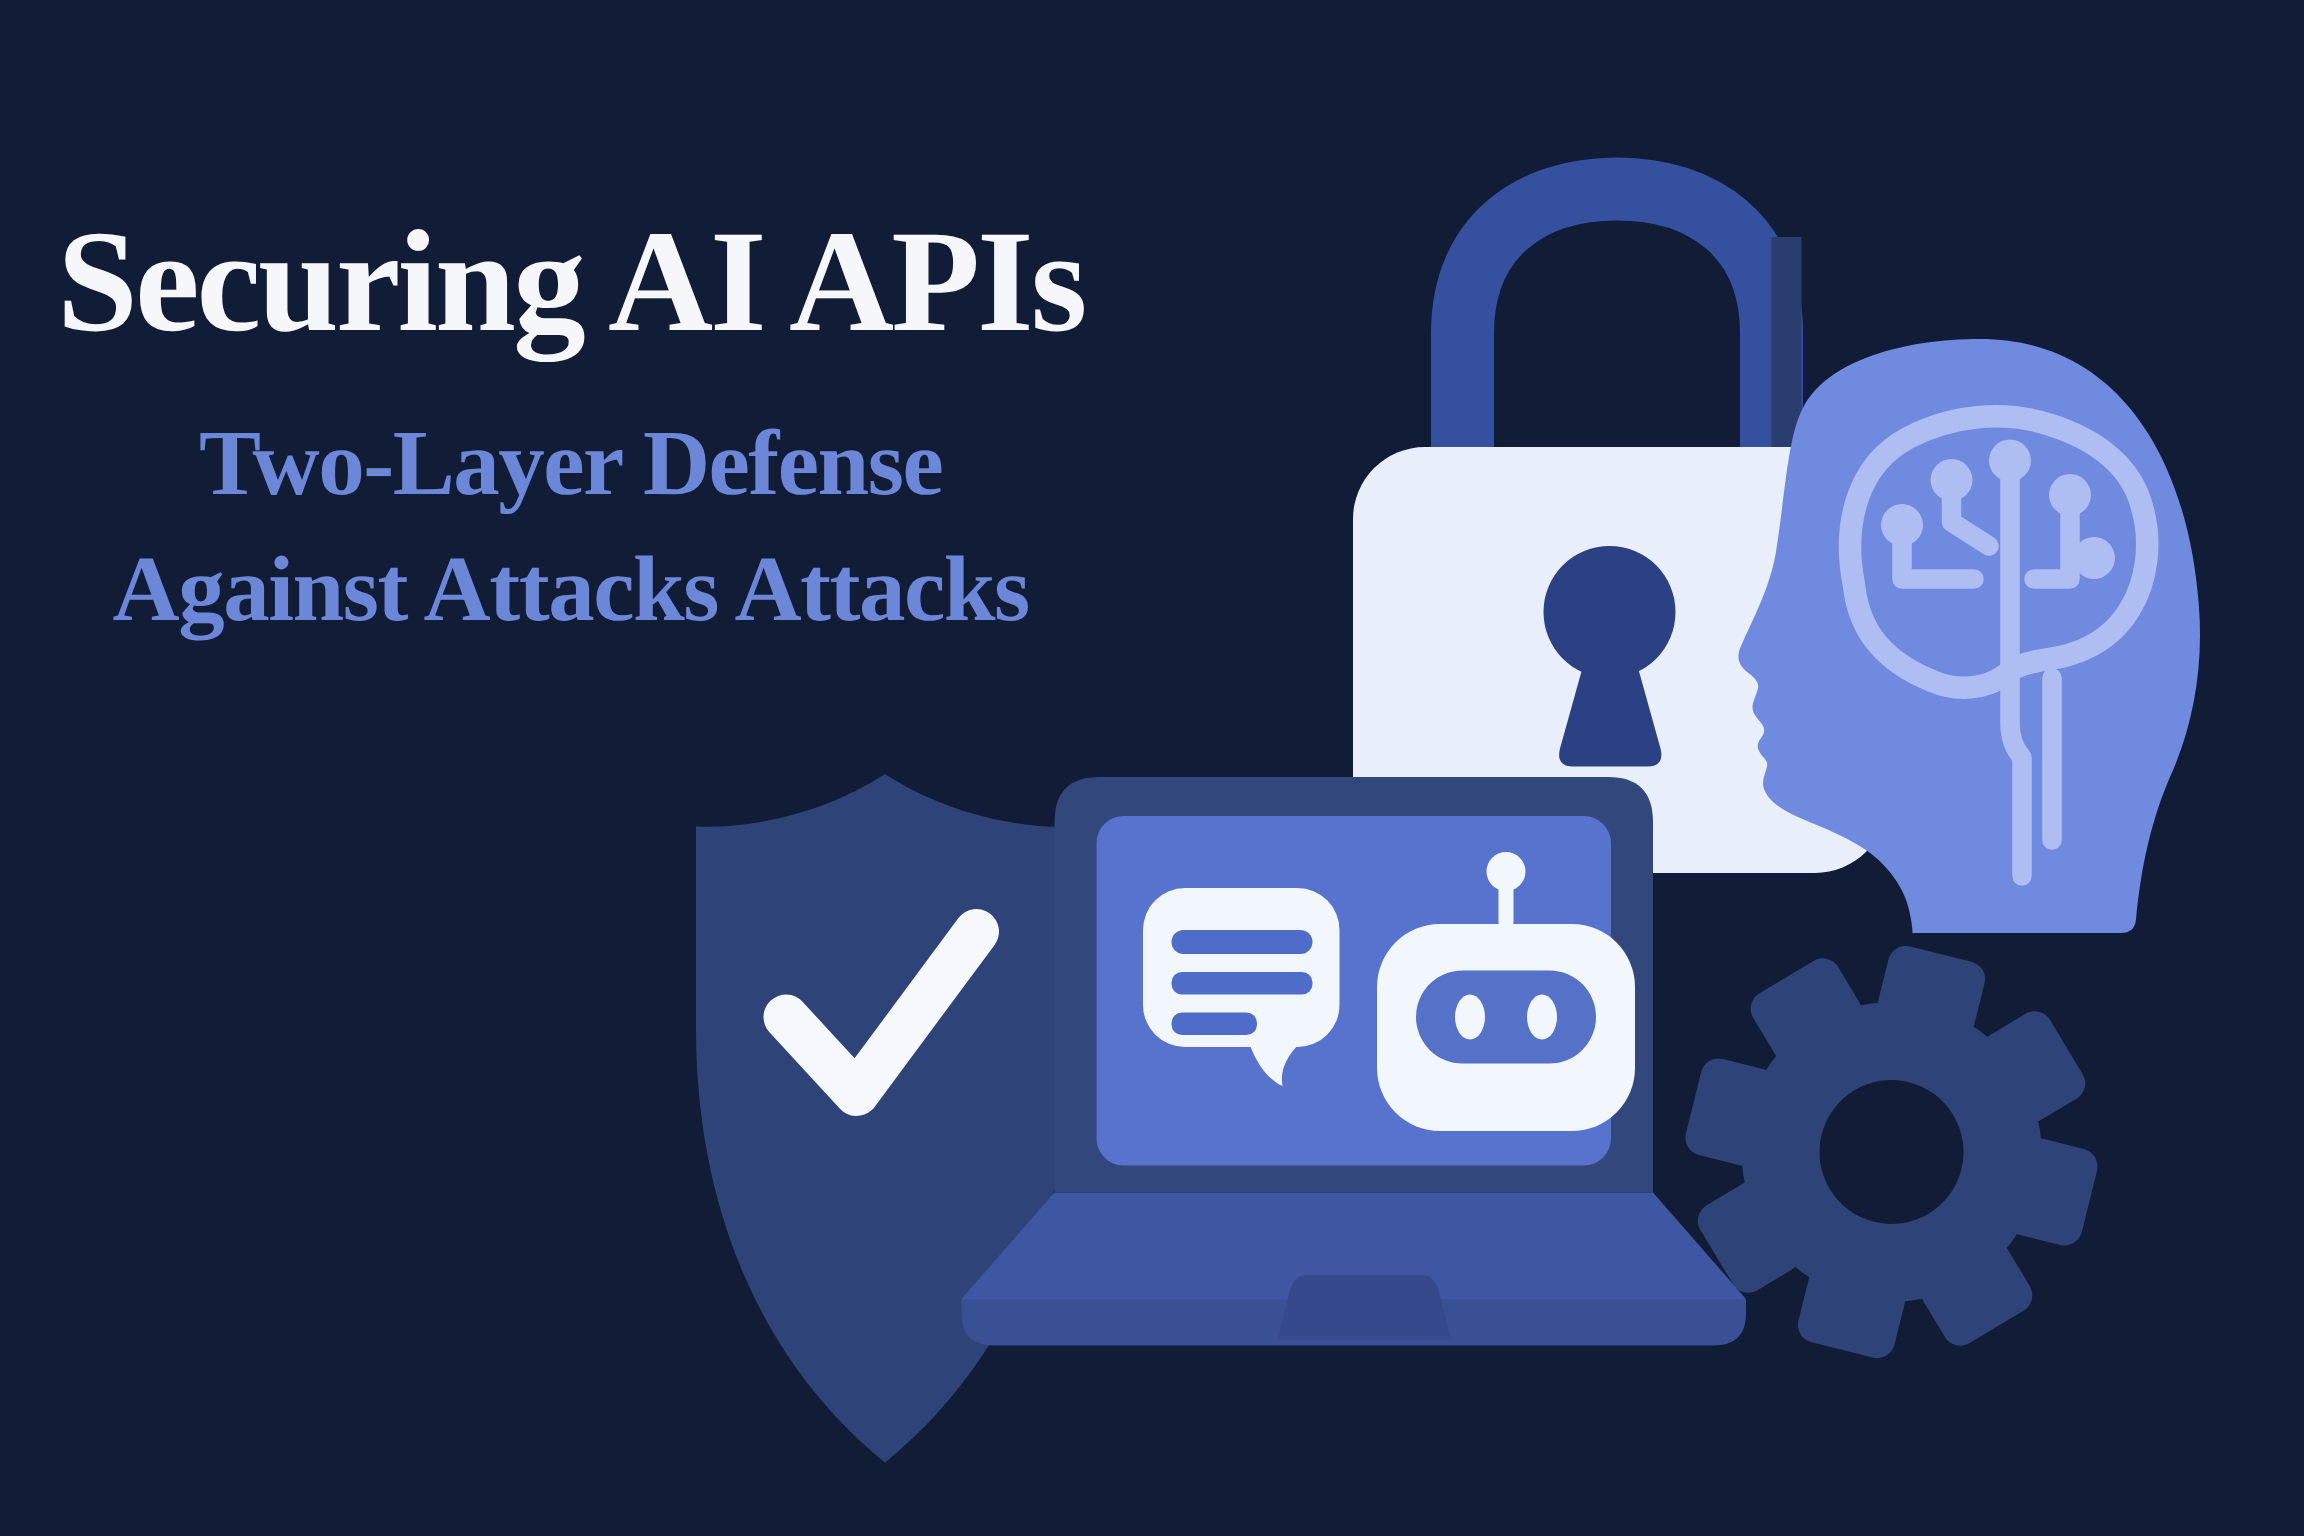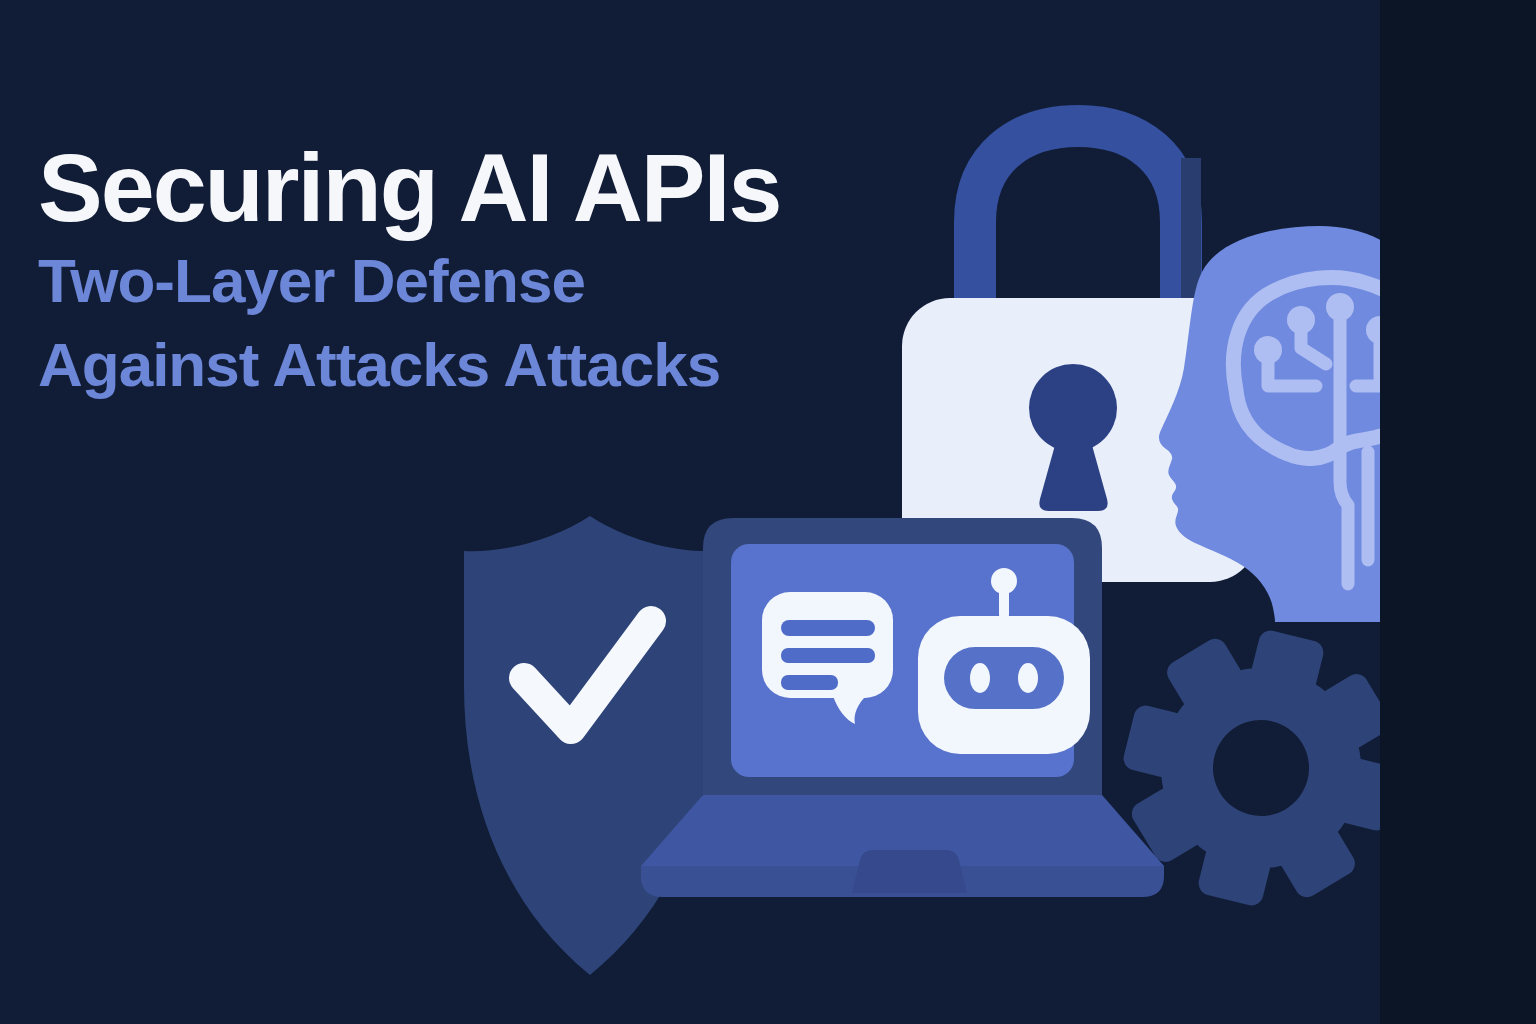--- a/index.html
+++ b/index.html
@@ -1,40 +1,42 @@
 <!DOCTYPE html>
 <html><head>
 <meta charset="utf-8">
 <style>
   html,body{margin:0;padding:0;background:#0b1526;}
   .stage{
     position:relative;
-    width:1380px;height:1024px;
+    width:1536px;height:1024px;
     overflow:hidden;
     background:#000000;
-    font-family:Liberation Sans, sans-serif;
+    font-family:Liberation Serif, serif;
   }
   .stage svg{position:absolute;inset:0;display:block;}
   .hero-text{
     position:absolute;left:38px;top:138px;z-index:2;
   }
   .hero-title{
     margin:0;
     font-size:97px;
     font-weight:bold;
     letter-spacing:-2px;
     line-height:1.04;
     color:#f5f7fa;
   }
   .hero-subtitle{
+    margin-top:28px;
     font-size:62px;
     font-weight:bold;
     letter-spacing:-1px;
     line-height:84px;
     color:#6c86d8;
+    text-align:center;
   }
 </style>
 </head>
 <body>
 
 <div class="stage">
 
   <svg viewBox="0 0 1536 1024" width="1536" height="1024">
 
     <rect x="0" y="0" width="1536" height="1024" fill="#111d36"></rect>

